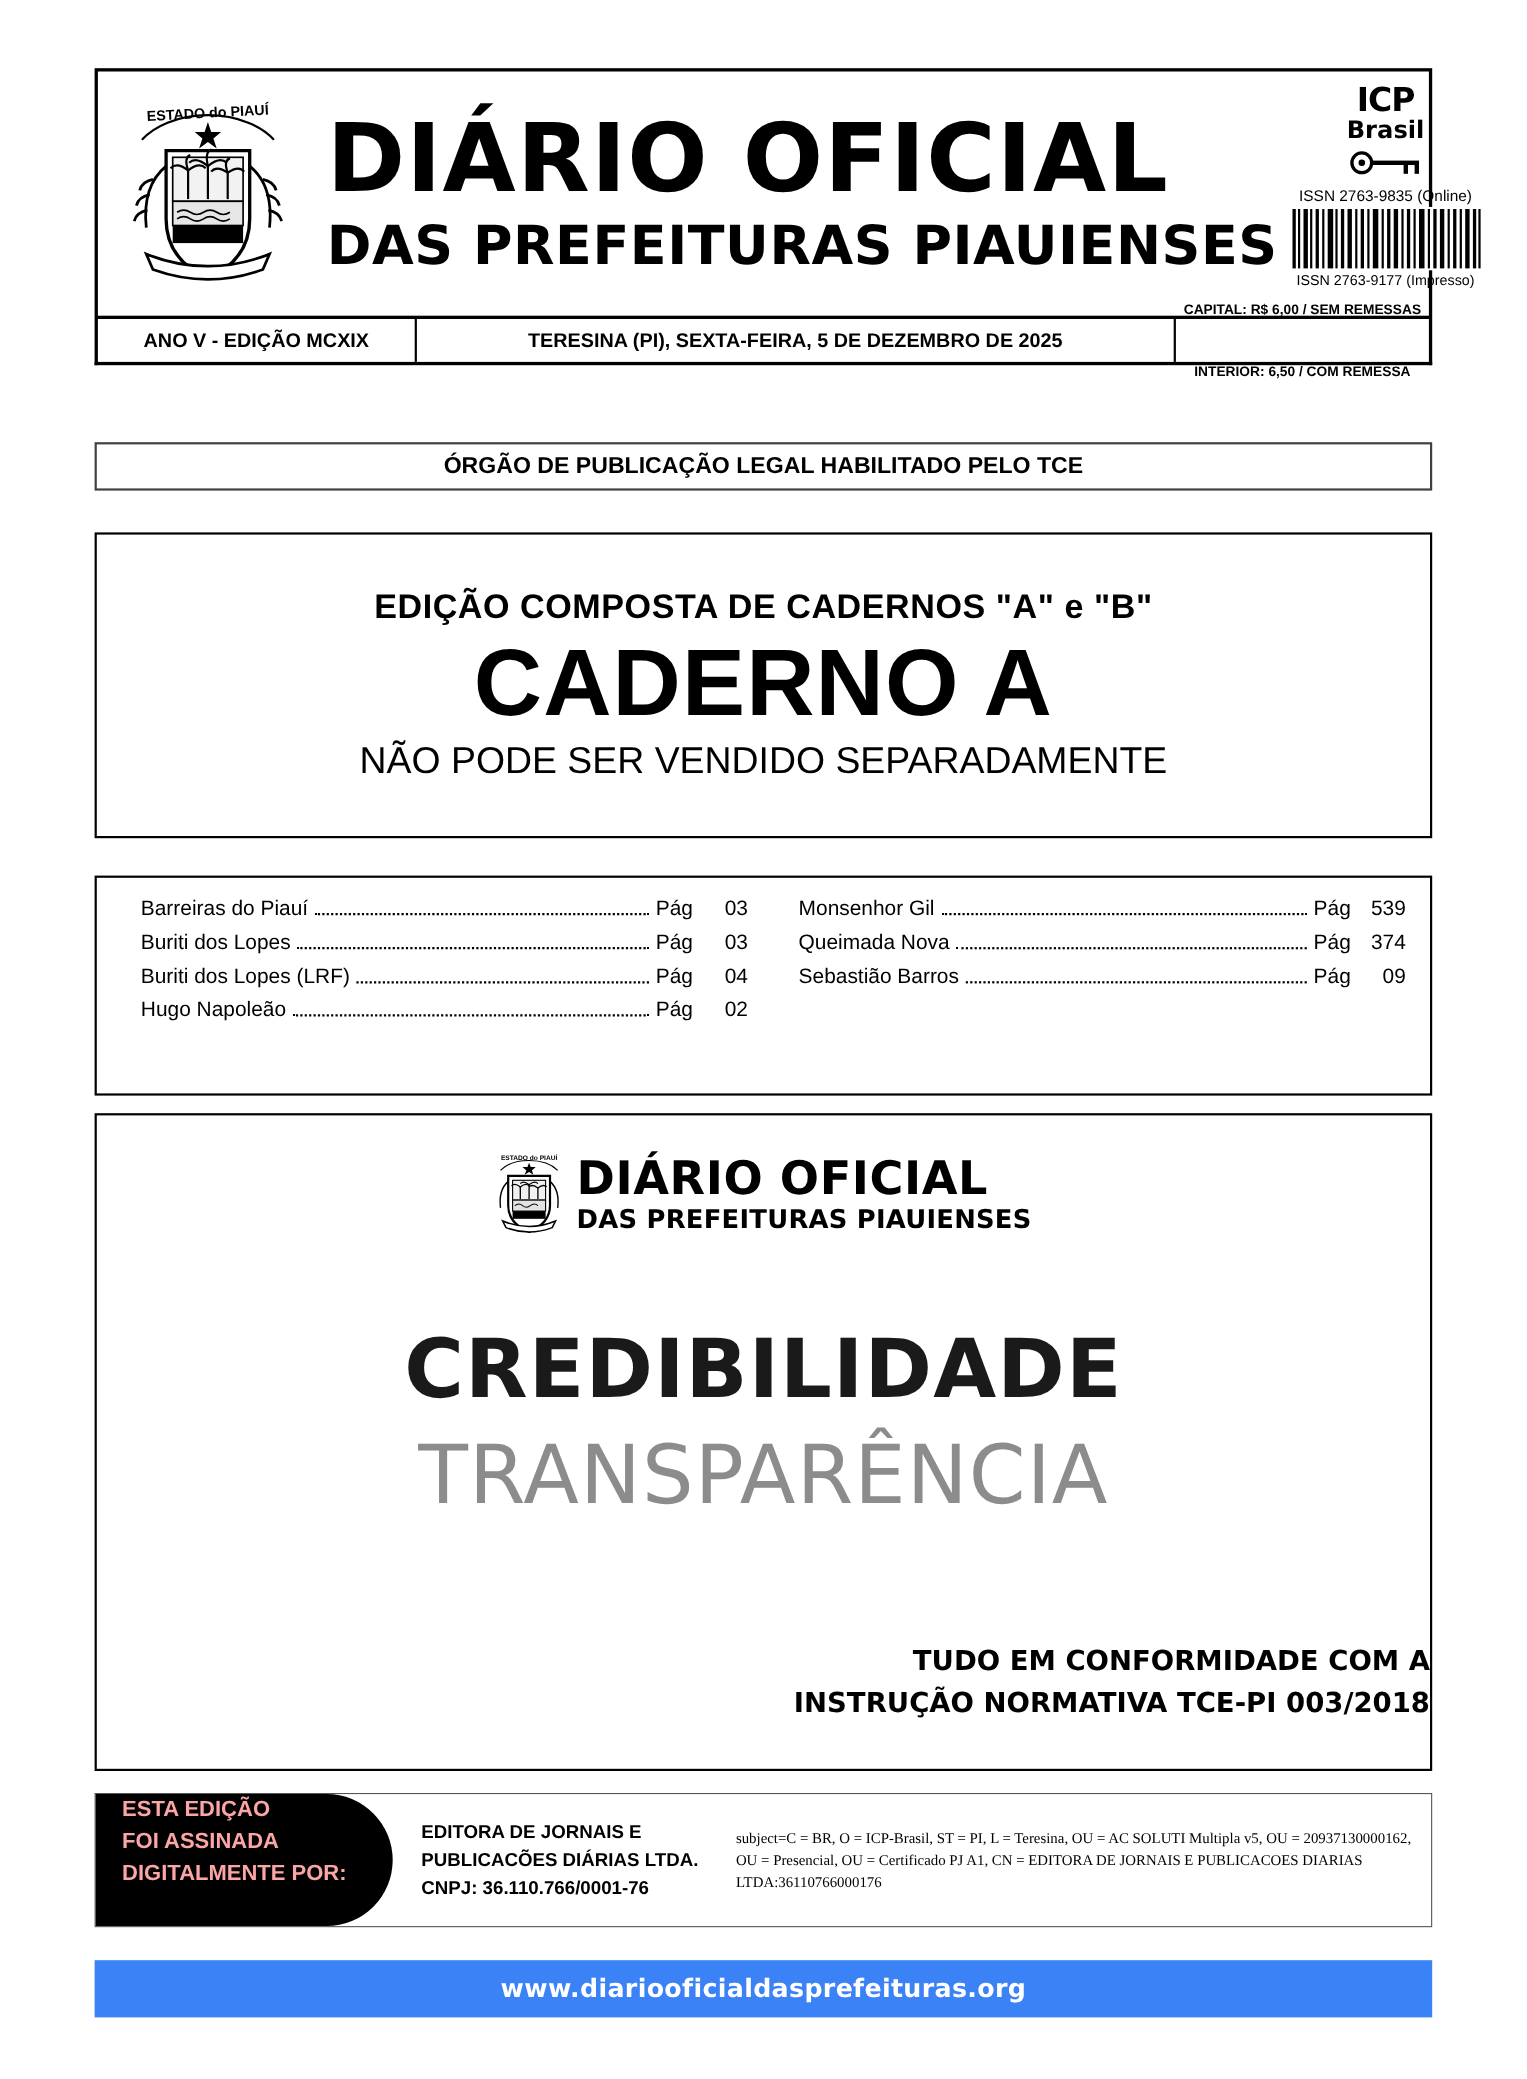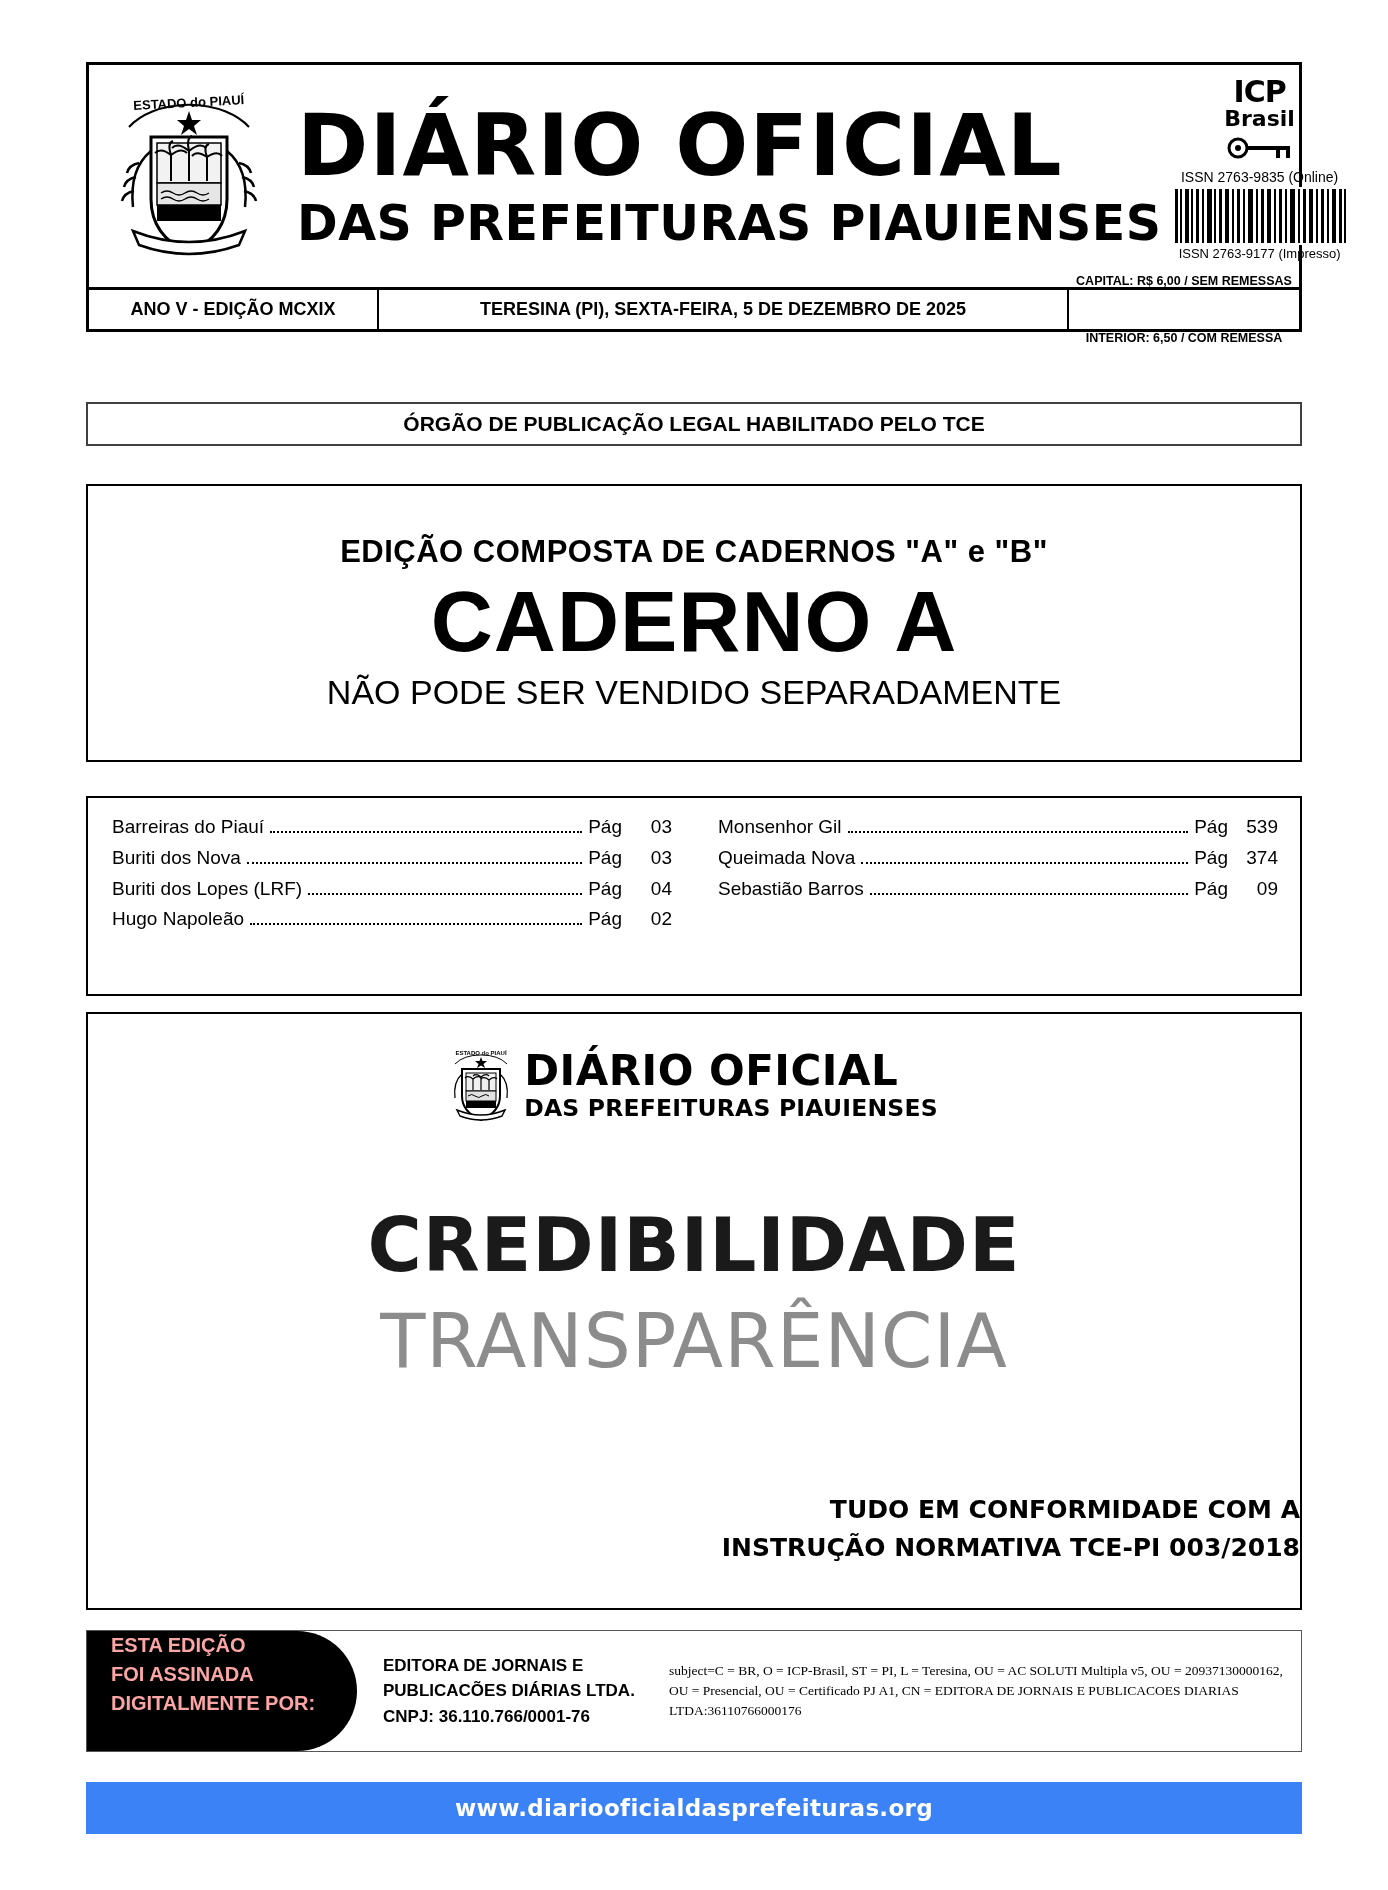--- a/index.html
+++ b/index.html
@@ -223,21 +223,21 @@
     height: 38px;
     display: flex;
     align-items: center;
     justify-content: center;
     font-size: 21px;
     font-weight: 700;
     letter-spacing: 0.5px;
   }
   .sumario-cols {
     display: flex;
-    padding: 14px 0 0 0;
+    padding: 14px 0 0 16px;
   }
   .sum-col {
     width: 50%;
     box-sizing: border-box;
     padding: 0 22px 0 24px;
   }
   .sum-row {
     display: flex;
     align-items: baseline;
     font-size: 19px;
@@ -529,21 +529,21 @@
     <div class="sumario-cols">
 
       <div class="sum-col">
         <div class="sum-row">
           <span class="sum-name">Barreiras do Piauí</span>
           <span class="sum-dots"></span>
           <span class="sum-pag">Pág</span>
           <span class="sum-num">03</span>
         </div>
         <div class="sum-row">
-          <span class="sum-name">Buriti dos Nova</span>
+          <span class="sum-name">Buriti dos Lopes</span>
           <span class="sum-dots"></span>
           <span class="sum-pag">Pág</span>
           <span class="sum-num">03</span>
         </div>
         <div class="sum-row">
           <span class="sum-name">Buriti dos Lopes (LRF)</span>
           <span class="sum-dots"></span>
           <span class="sum-pag">Pág</span>
           <span class="sum-num">04</span>
         </div>

